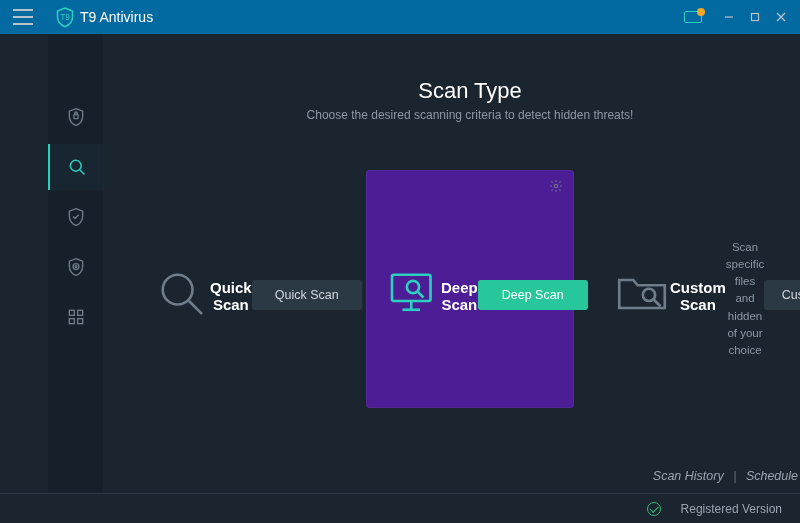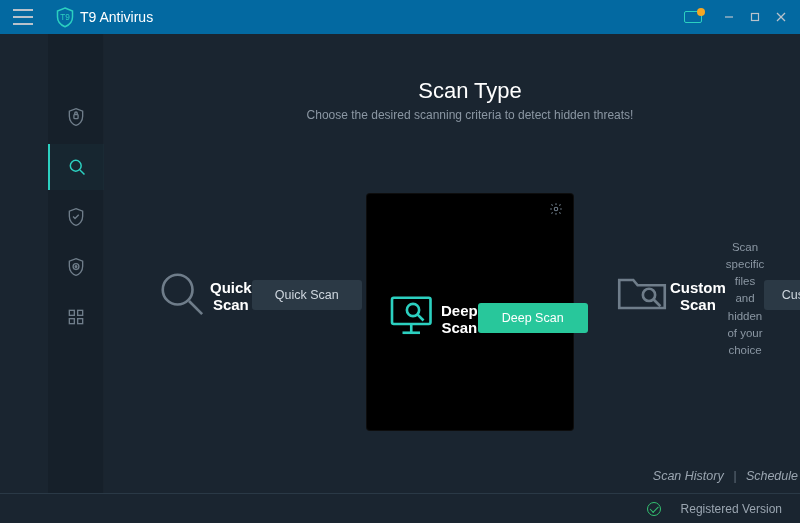--- a/index.html
+++ b/index.html
@@ -119,23 +119,22 @@
   .card {
     width: 208px;
     height: 238px;
     border-radius: 4px;
     text-align: center;
     padding: 20px 18px 0 18px;
     position: relative;
     display: flex; flex-direction: row; align-items: center;
   }
   .card.highlight {
-    background: #000000;
+    background: #4c1d95;
     border: 1px solid rgba(255,255,255,0.05);
-    margin-top: 23px;
   }
   .card .gear {
     position: absolute;
     top: 8px; right: 10px;
     color: #6f7d8a;
     cursor: pointer;
   }
   .card-icon-lg {
     height: 62px; width: 62px;
     display: flex; align-items: center; justify-content: center;

